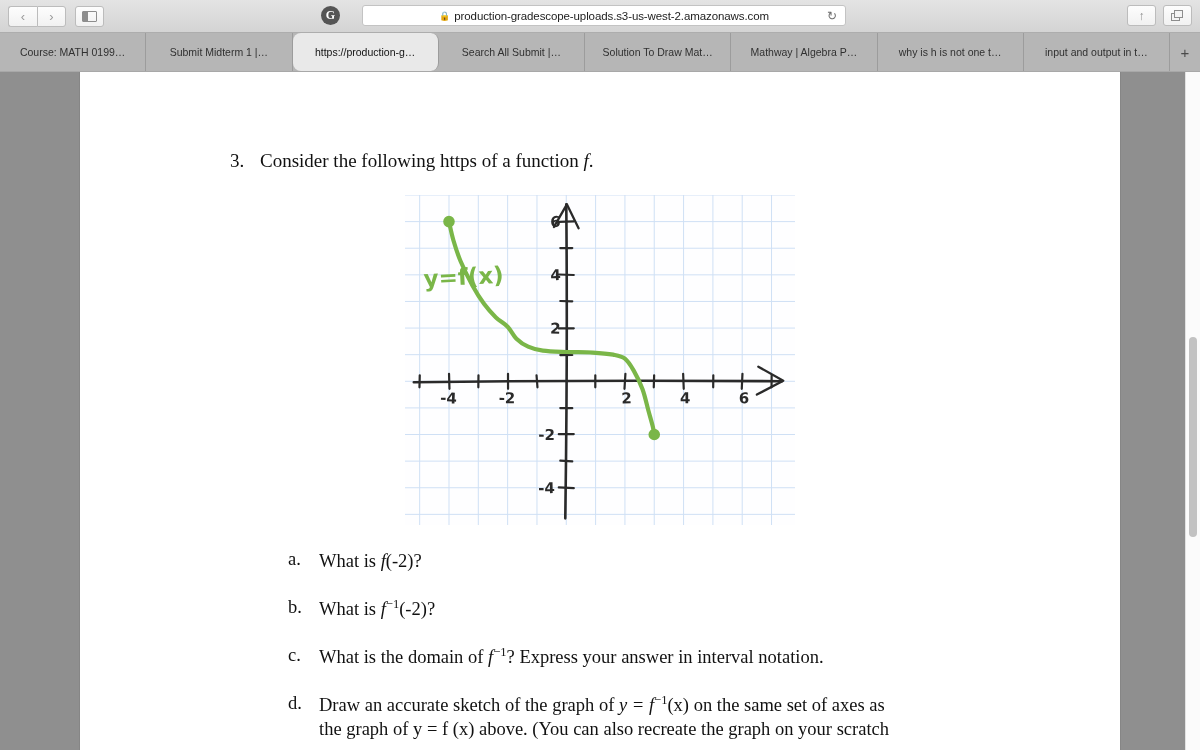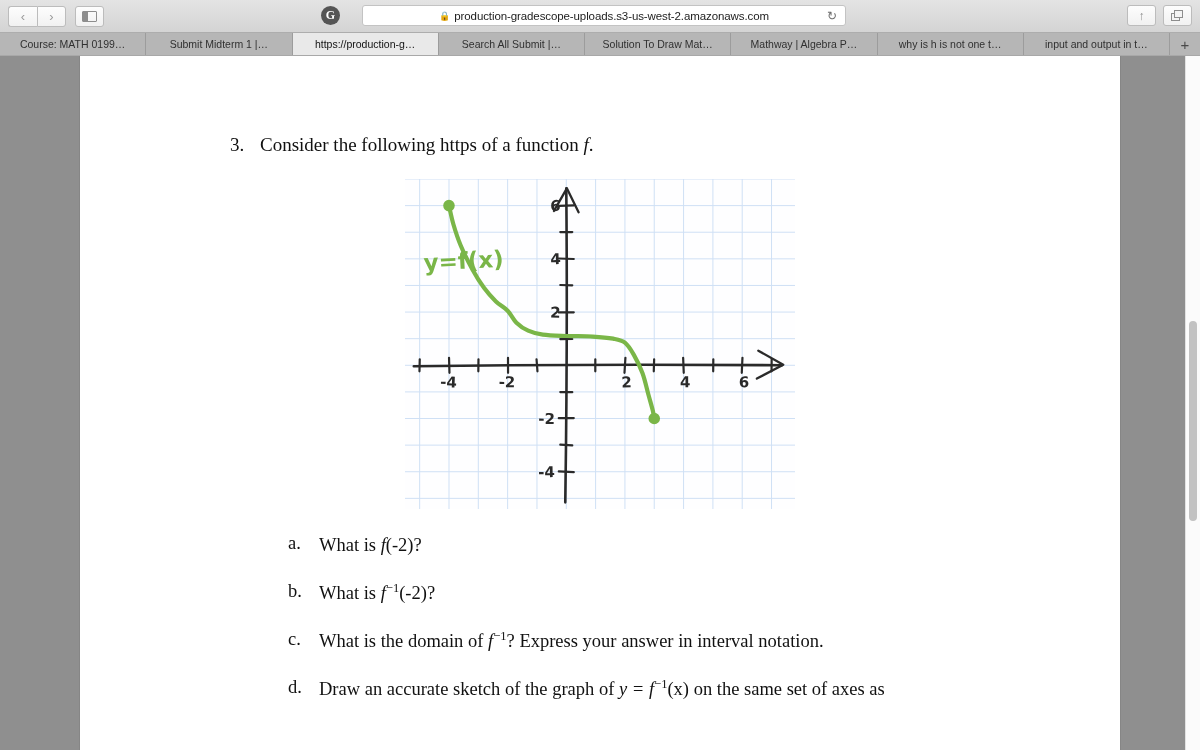--- a/index.html
+++ b/index.html
@@ -105,40 +105,40 @@
   }
   .copy-glyph b, .copy-glyph i {
     position: absolute; display: block;
     border: 1.2px solid #8d8d8d; background: #f4f4f4;
   }
   .copy-glyph b { width: 9px; height: 8px; left: 0; top: 3px; }
   .copy-glyph i { width: 9px; height: 8px; left: 3px; top: 0; }
 
   
   #tab-strip {
-    height: 23px;
+    height: 39px;
     display: flex;
     background: #b6b6b6;
     border-top: 1px solid #adadad;
   }
   .tab {
     flex: 1 1 0;
     min-width: 0;
     display: flex;
     align-items: center;
     justify-content: center;
     font-size: 10.5px;
     color: #303030;
     background: #b6b6b6;
     border-right: 1px solid #9c9c9c;
     padding: 0 6px;
     white-space: nowrap;
     overflow: hidden;
   }
-  .tab.active { background: #e9e9e9; color: #111; }
+  .tab.active { background: #e9e9e9; color: #111; border-radius: 8px; }
   #tab-add {
     width: 30px;
     display: flex; align-items: center; justify-content: center;
     background: #b6b6b6;
     font-size: 15px;
     color: #4a4a4a;
   }
 
   
   #viewport {
@@ -377,21 +377,21 @@
         <span class="body"><span>What is </span><span class="mathit">f</span><sup class="inv">−1</sup><span>(-2)?</span></span>
       </div>
 
       <div class="subq" id="subq-c">
         <span class="label">c.</span>
         <span class="body"><span>What is the domain of </span><span class="mathit">f</span><sup class="inv">−1</sup><span>? Express your answer in interval notation.</span></span>
       </div>
 
       <div class="subq" id="subq-d">
         <span class="label">d.</span>
-        <span class="body"><span>Draw an accurate sketch of the graph of </span><span class="mathit">y = f</span><sup class="inv">−1</sup><span>(x) on the same set of axes as</span><br><br></span>
+        <span class="body"><span>Draw an accurate sketch of the graph of </span><span class="mathit">y = f</span><sup class="inv">−1</sup><span>(x) on the same set of axes as</span><br><span>the graph of y = f (x) above. (You can also recreate the graph on your scratch</span><br></span>
       </div>
 
     </div>
   </div>
 
   <div id="scrollbar-track">
     <div id="scrollbar-thumb"></div>
   </div>
 </div>
 

